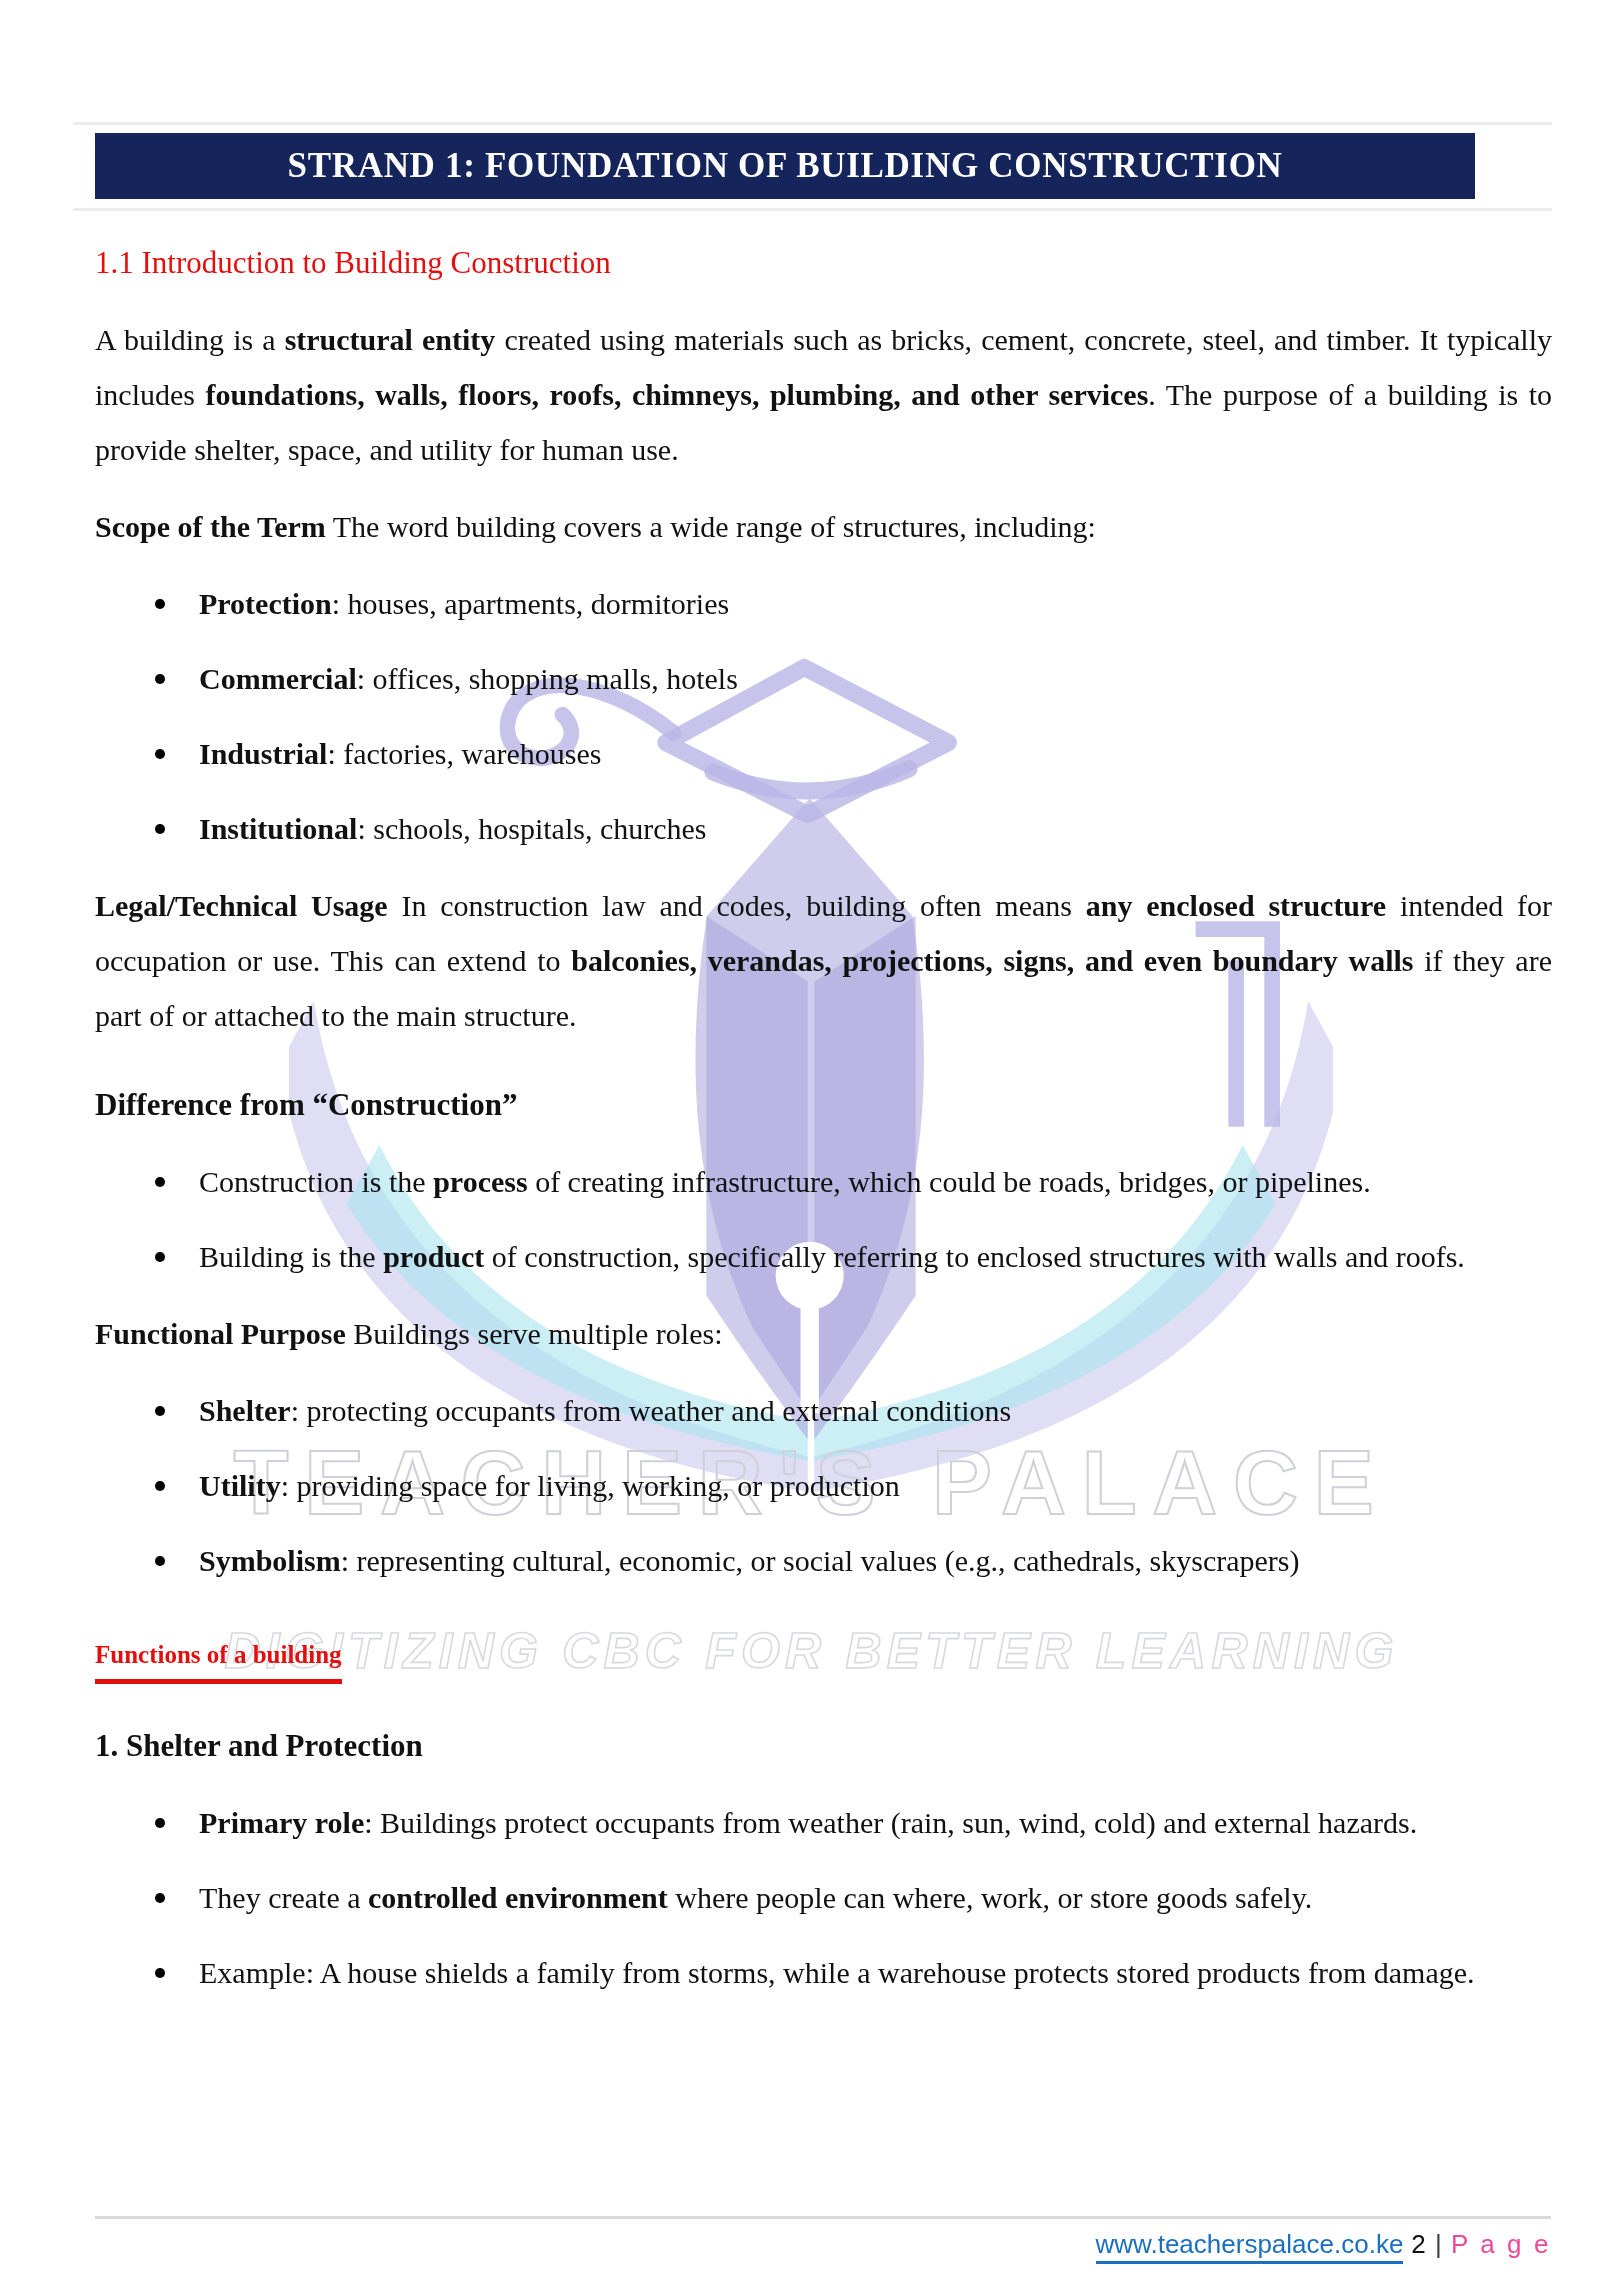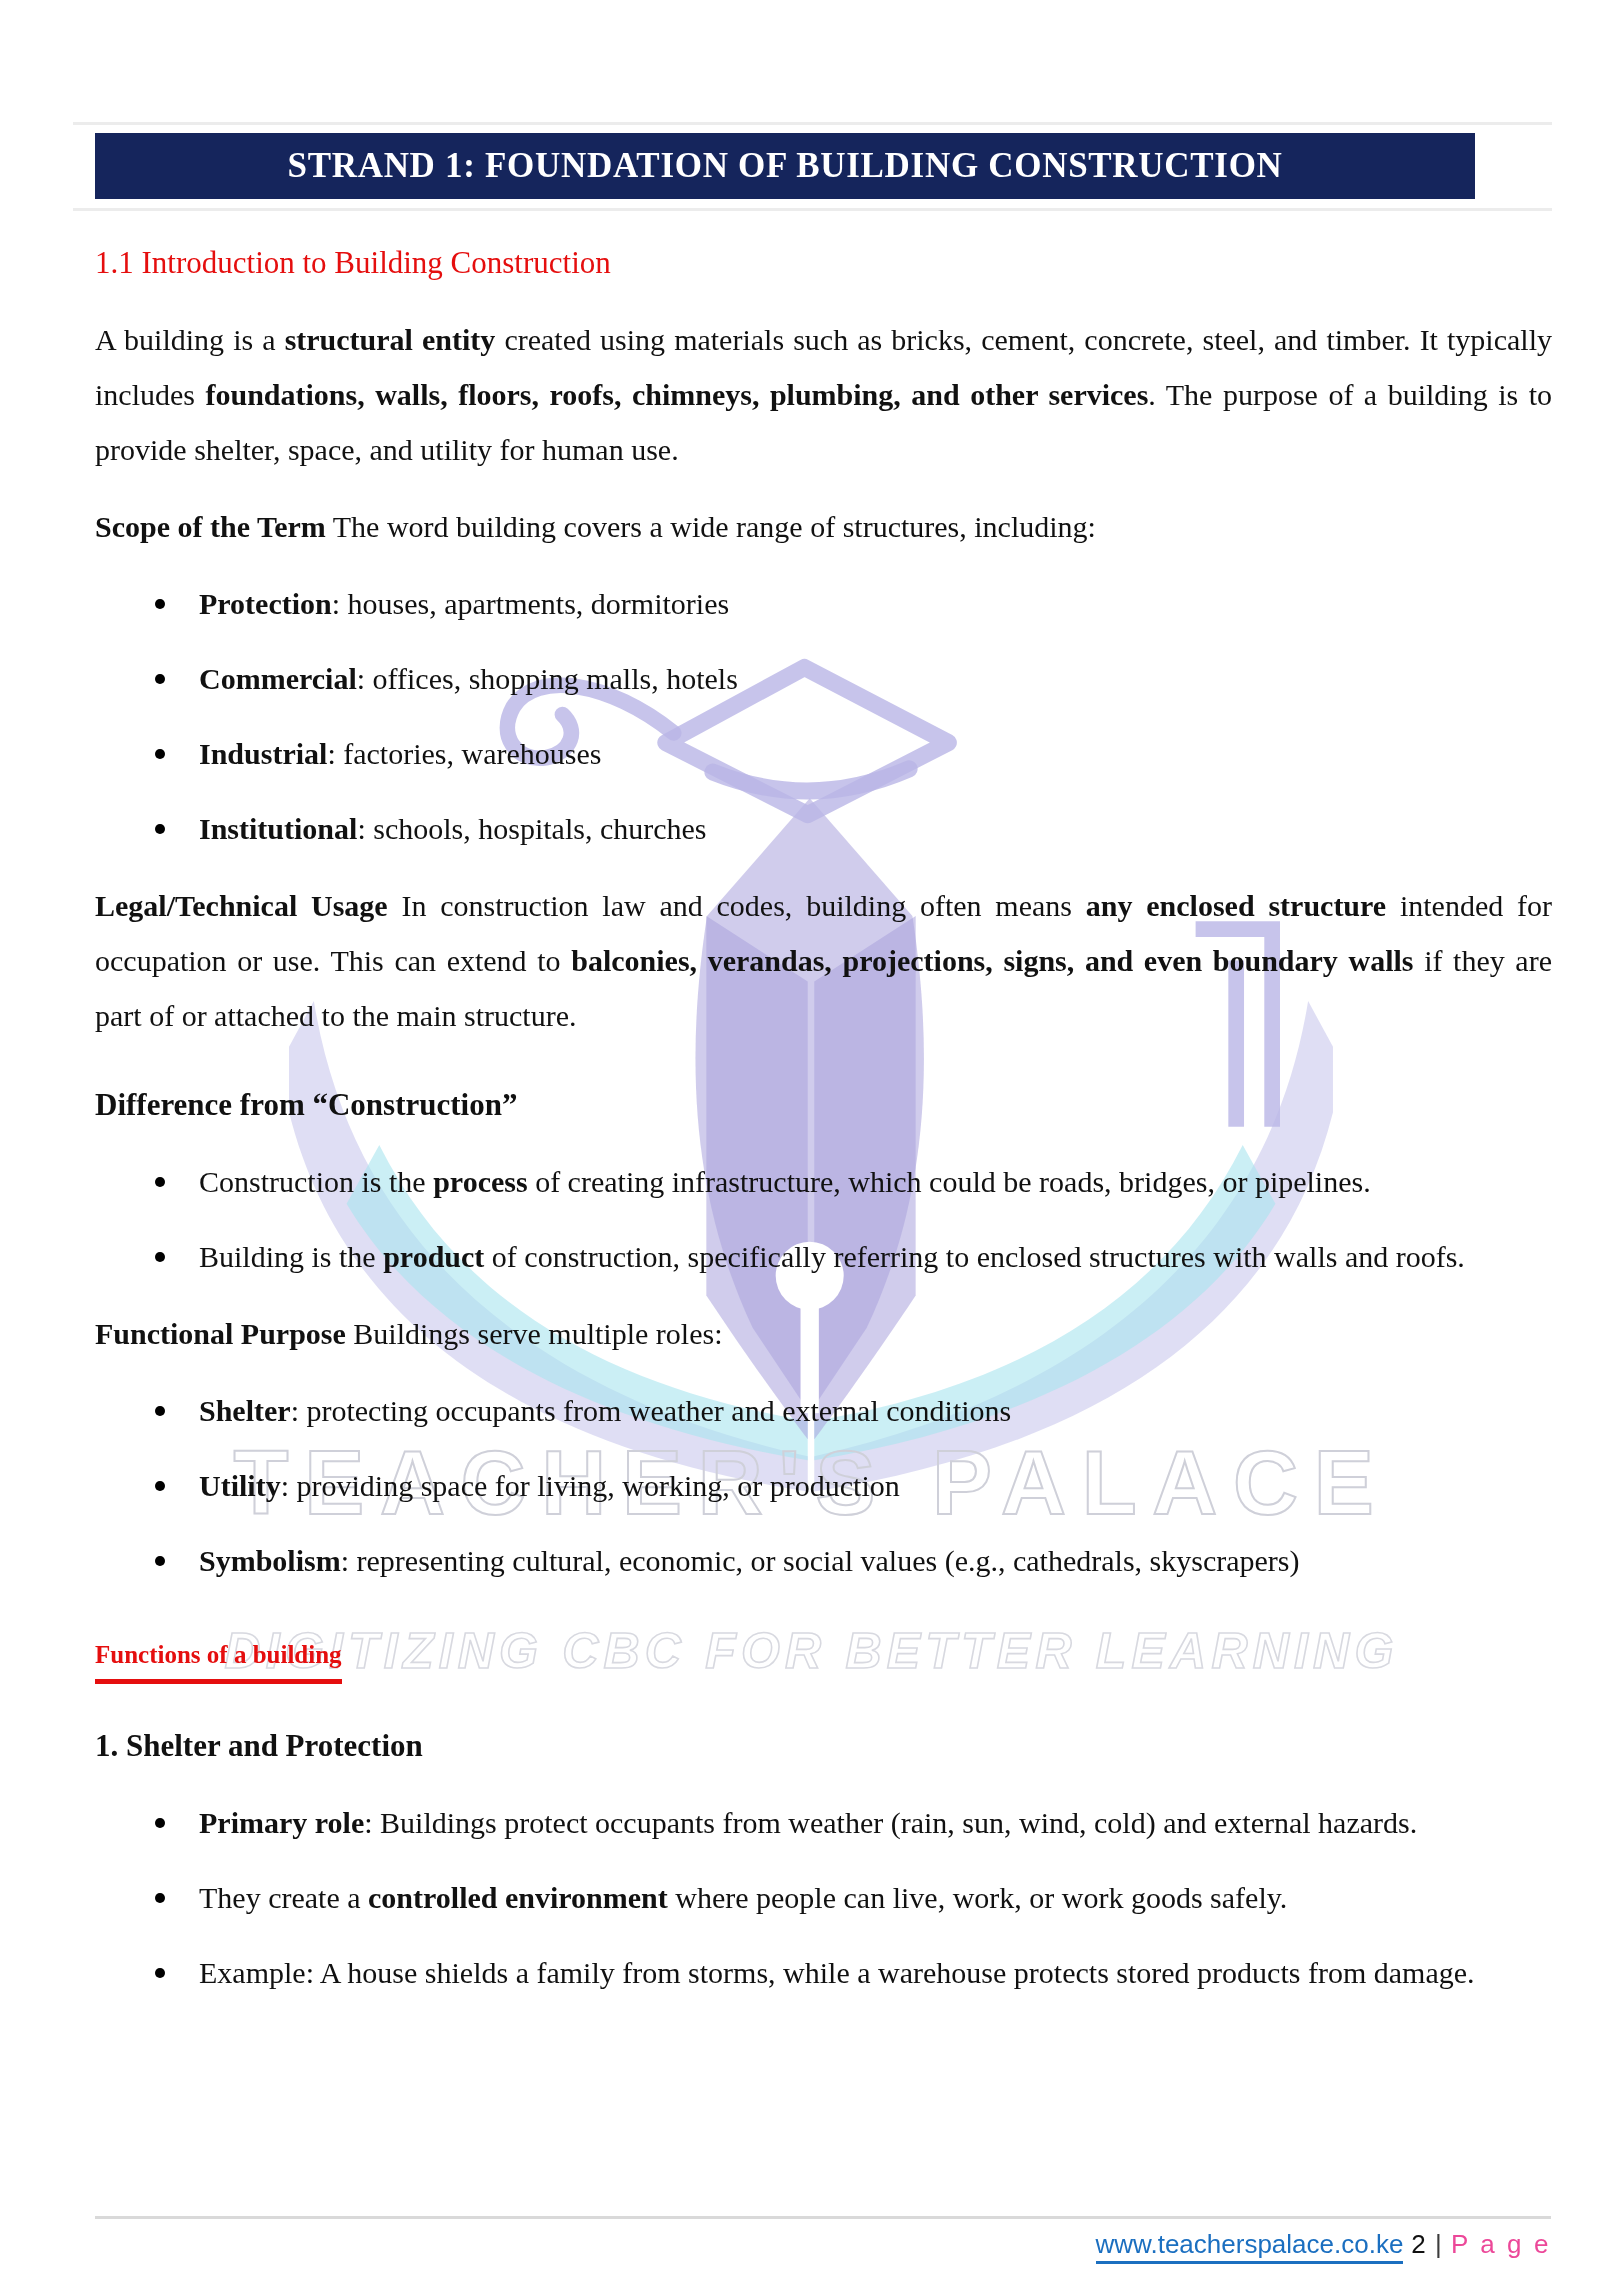--- a/index.html
+++ b/index.html
@@ -152,21 +152,21 @@
       <span class="btext"><span class="b">Symbolism</span><span>: representing cultural, economic, or social values (e.g., cathedrals, skyscrapers)</span></span>
     </div>
     <div class="heading-red-underline"><span class="u"><span>Functions of a building</span></span></div>
     <div class="heading"><span>1. Shelter and Protection</span></div>
     <div class="bullet">
       <span class="marker"></span>
       <span class="btext"><span class="b">Primary role</span><span>: Buildings protect occupants from weather (rain, sun, wind, cold) and external hazards.</span></span>
     </div>
     <div class="bullet">
       <span class="marker"></span>
-      <span class="btext"><span>They create a </span><span class="b">controlled environment</span><span> where people can live, work, or work goods safely.</span></span>
+      <span class="btext"><span>They create a </span><span class="b">controlled environment</span><span> where people can where, work, or store goods safely.</span></span>
     </div>
     <div class="bullet">
       <span class="marker"></span>
       <span class="btext"><span>Example: A house shields a family from storms, while a warehouse protects stored products from damage.</span></span>
     </div>
   </div>
 
 <div class="footer-divider"></div>
 <div class="footer-line">
   <a class="footer-link">www.teacherspalace.co.ke</a><span class="footer-num">2</span><span class="footer-sep">|</span><span class="footer-page">P a g e</span>

